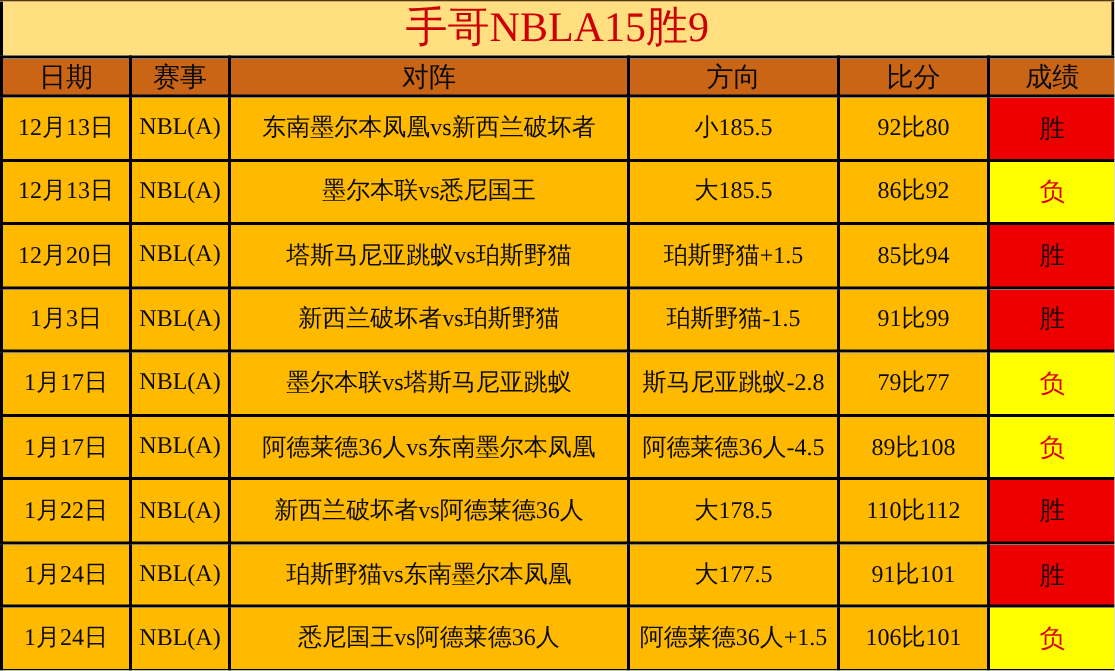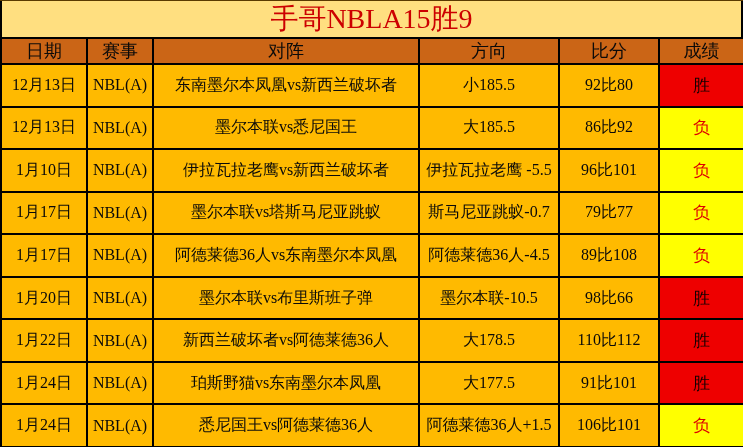--- a/index.html
+++ b/index.html
@@ -109,50 +109,50 @@
   </tr>
         <tr>
     <td class="date">12月13日</td>
     <td class="event">NBL(A)</td>
     <td class="matchup">墨尔本联vs悉尼国王</td>
     <td class="dir">大185.5</td>
     <td class="score">86比92</td>
     <td class="result loss">负</td>
   </tr>
         <tr>
-    <td class="date">1月10日</td>
+    <td class="date">12月20日</td>
     <td class="event">NBL(A)</td>
-    <td class="matchup">伊拉瓦拉老鹰vs新西兰破坏者</td>
-    <td class="dir">伊拉瓦拉老鹰 -5.5</td>
-    <td class="score">96比101</td>
-    <td class="result loss">负</td>
+    <td class="matchup">塔斯马尼亚跳蚁vs珀斯野猫</td>
+    <td class="dir">珀斯野猫+1.5</td>
+    <td class="score">85比94</td>
+    <td class="result win">胜</td>
+  </tr>
+        <tr>
+    <td class="date">1月3日</td>
+    <td class="event">NBL(A)</td>
+    <td class="matchup">新西兰破坏者vs珀斯野猫</td>
+    <td class="dir">珀斯野猫-1.5</td>
+    <td class="score">91比99</td>
+    <td class="result win">胜</td>
   </tr>
         <tr>
     <td class="date">1月17日</td>
     <td class="event">NBL(A)</td>
     <td class="matchup">墨尔本联vs塔斯马尼亚跳蚁</td>
-    <td class="dir">斯马尼亚跳蚁-0.7</td>
+    <td class="dir">斯马尼亚跳蚁-2.8</td>
     <td class="score">79比77</td>
     <td class="result loss">负</td>
   </tr>
         <tr>
     <td class="date">1月17日</td>
     <td class="event">NBL(A)</td>
     <td class="matchup">阿德莱德36人vs东南墨尔本凤凰</td>
     <td class="dir">阿德莱德36人-4.5</td>
     <td class="score">89比108</td>
     <td class="result loss">负</td>
-  </tr>
-        <tr>
-    <td class="date">1月20日</td>
-    <td class="event">NBL(A)</td>
-    <td class="matchup">墨尔本联vs布里斯班子弹</td>
-    <td class="dir">墨尔本联-10.5</td>
-    <td class="score">98比66</td>
-    <td class="result win">胜</td>
   </tr>
         <tr>
     <td class="date">1月22日</td>
     <td class="event">NBL(A)</td>
     <td class="matchup">新西兰破坏者vs阿德莱德36人</td>
     <td class="dir">大178.5</td>
     <td class="score">110比112</td>
     <td class="result win">胜</td>
   </tr>
         <tr>

